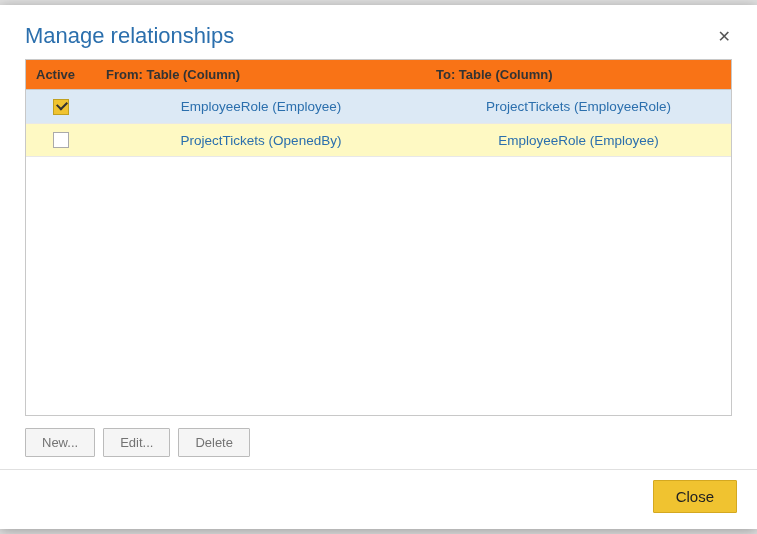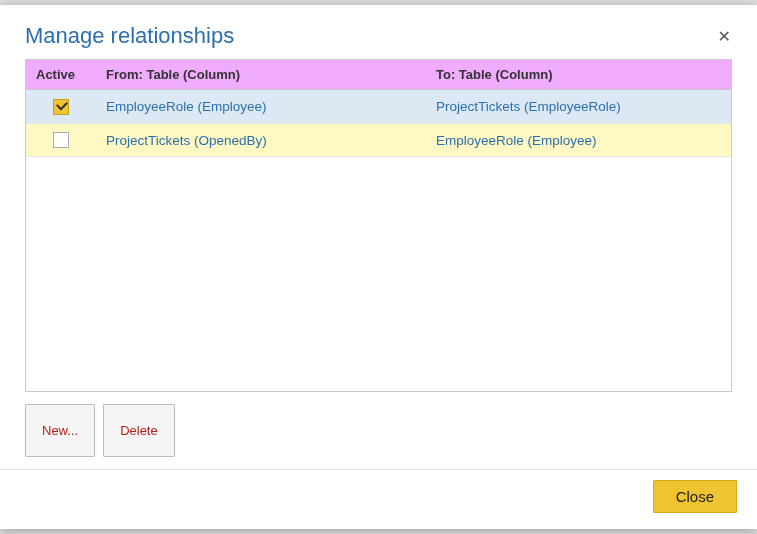--- a/index.html
+++ b/index.html
@@ -59,21 +59,21 @@
       overflow: hidden;
     }
 
     .rel-table {
       width: 100%;
       border-collapse: collapse;
       font-size: 13.5px;
     }
 
     .rel-table thead tr {
-      background: #f0abfc;
+      background: #f97316;
       border-bottom: 1px solid #c8c8c8;
     }
 
     .rel-table thead th {
       text-align: left;
       padding: 7px 10px;
       font-weight: 600;
       color: #333;
       font-size: 13px;
     }
@@ -99,20 +99,21 @@
     }
 
     .rel-table tbody tr:not(.selected-row) {
       background: #fef9c3;
     }
 
     .rel-table tbody td {
       padding: 8px 10px;
       color: #2b6fad;
       font-size: 13.5px;
+      text-align: center;
     }
 
     .rel-table tbody td.col-active {
       text-align: center;
     }
 
     .checkbox-checked {
       display: inline-block;
       width: 16px;
       height: 16px;
@@ -144,25 +145,25 @@
     }
 
     .button-row {
       padding: 12px 25px;
       display: flex;
       align-items: center;
       gap: 8px;
     }
 
     .btn {
-      padding: 18px 16px;
+      padding: 6px 16px;
       font-size: 13px;
       border: 1px solid #bbb;
       background: #f5f5f5;
-      color: #b91c1c;
+      color: #737373;
       cursor: pointer;
       border-radius: 1px;
     }
 
     .dialog-footer {
       display: flex;
       justify-content: flex-end;
       padding: 10px 20px 16px 20px;
       border-top: 1px solid #e0e0e0;
     }
@@ -207,20 +208,21 @@
             <td class="col-active"><span class="checkbox-unchecked"></span></td>
             <td class="col-from">ProjectTickets (OpenedBy)</td>
             <td class="col-to">EmployeeRole (Employee)</td>
           </tr>
         </tbody>
     </table>
   </div>
 
   <div class="button-row">
     <button class="btn">New...</button>
+    <button class="btn">Edit...</button>
     <button class="btn">Delete</button>
   </div>
 
   <div class="dialog-footer">
     <button class="btn-close-footer">Close</button>
   </div>
 
 </div>
 
 </body></html>

